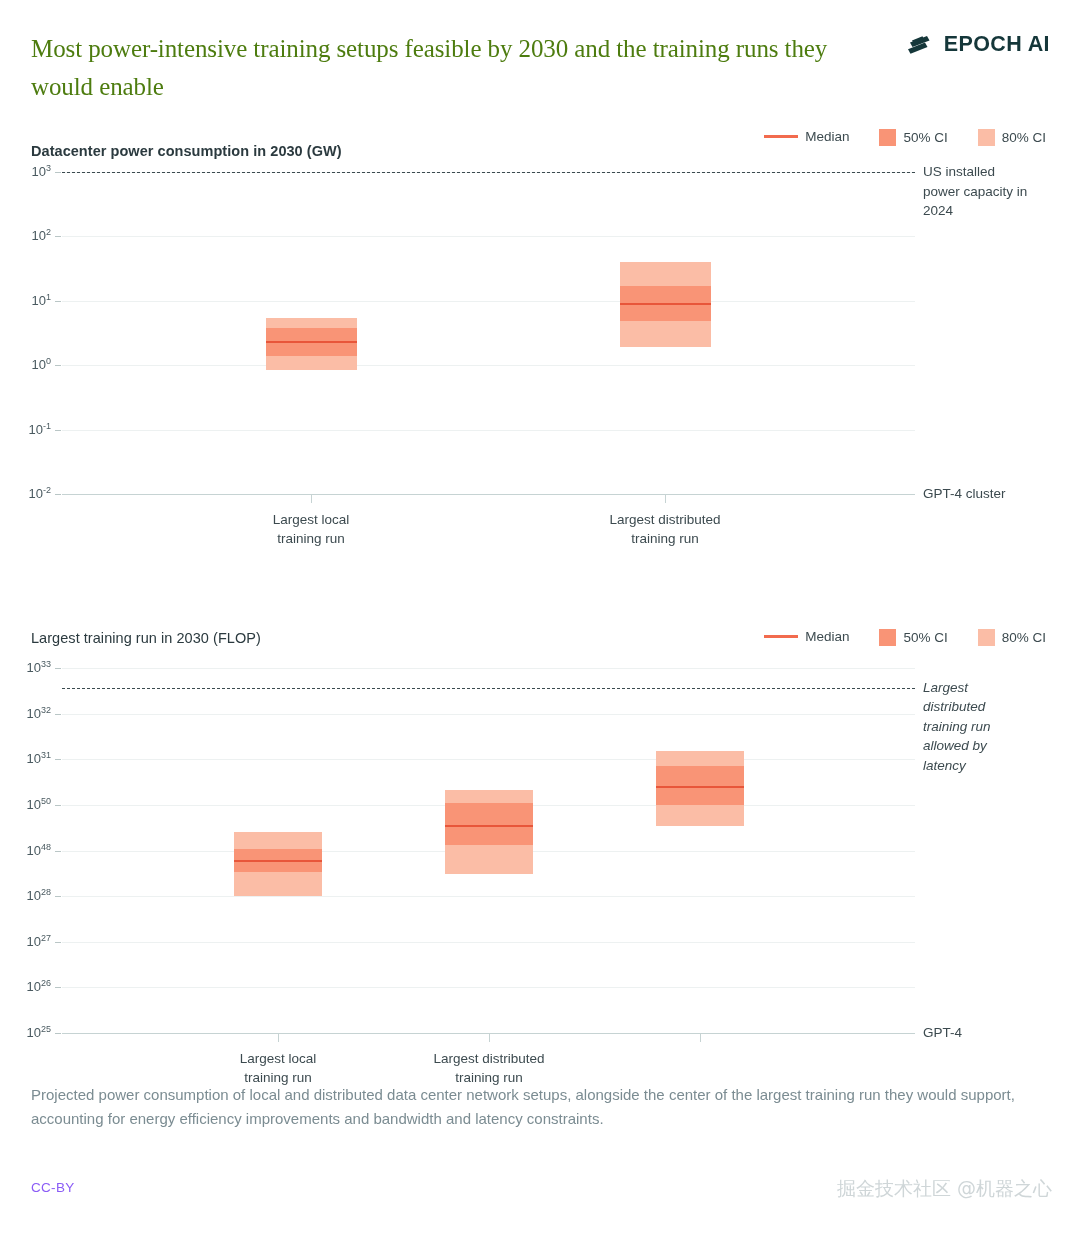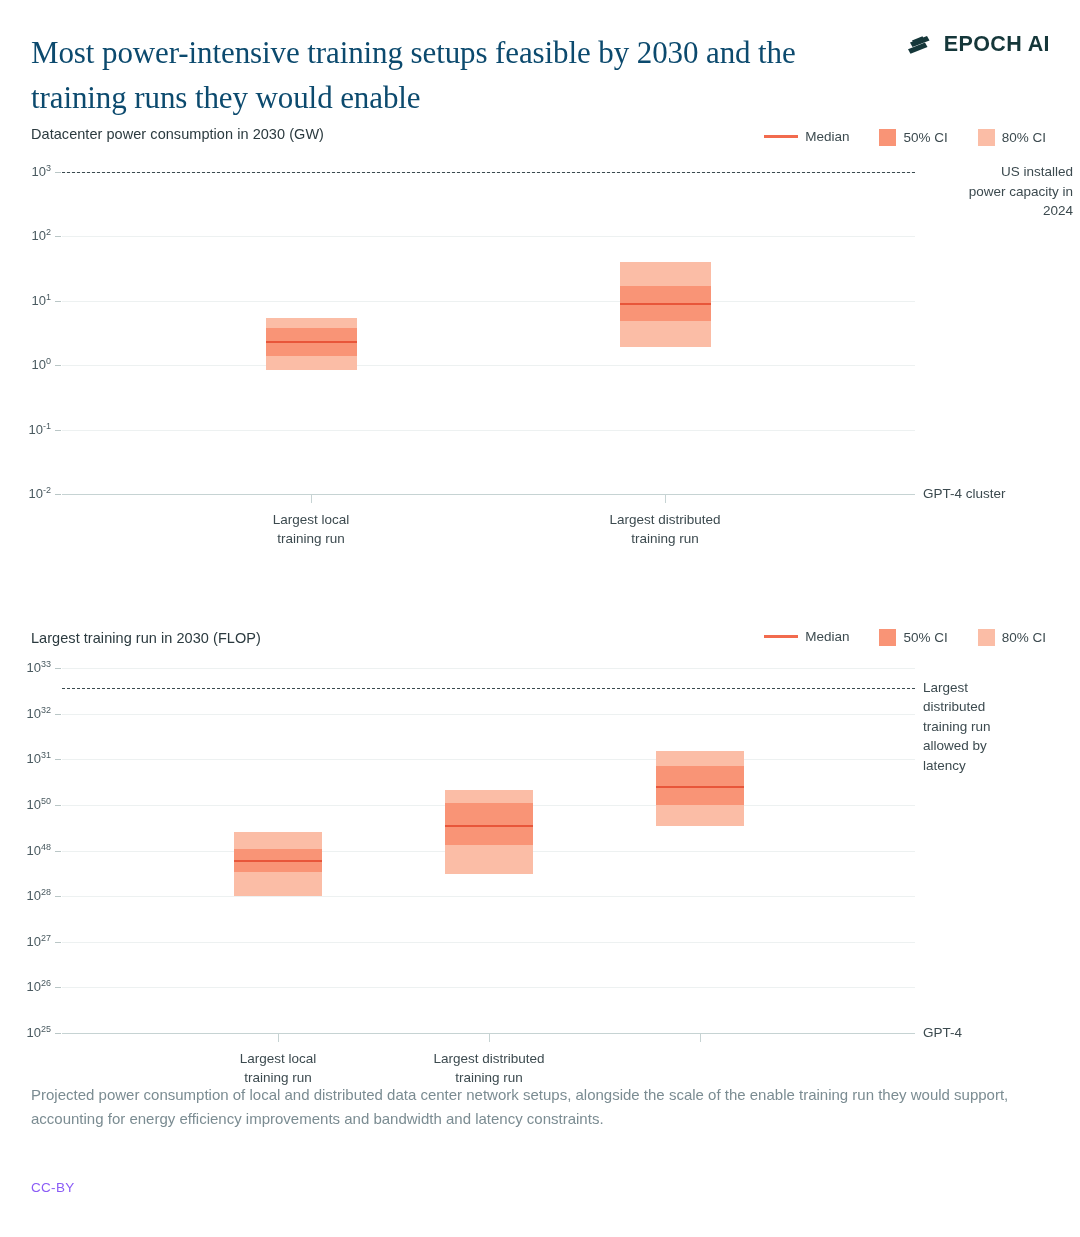--- a/index.html
+++ b/index.html
@@ -11,21 +11,21 @@
     position: relative;
     overflow: hidden;
   }
   .page { position: relative; width: 1080px; height: 1237px; }
 
   
   .header { position: absolute; left: 0; top: 0; width: 1080px; height: 110px; }
   .title {
     position: absolute; left: 31px; top: 30px; width: 830px;
     font-family: "Liberation Serif", serif;
-    font-size: 31px; line-height: 45px; color: #0c4a6e;
+    font-size: 25px; line-height: 38px; color: #4d7c0f;
     font-weight: 400; letter-spacing: -0.1px;
   }
   .logo { position: absolute; right: 30px; top: 32px; display: flex; align-items: center; gap: 9px; }
   .logo-mark { width: 30px; height: 22px; }
   .logo-text {
     font-family: "Liberation Sans", sans-serif;
     font-size: 21.5px; font-weight: 700; letter-spacing: 0.4px; color: #15373a;
   }
 
   
@@ -91,21 +91,21 @@
           <path d="M3 15.2 L20 8.6 L22.5 13.1 L5.5 19.7 Z"></path>
           <path d="M5 8.6 L22 2.0 L24.5 6.5 L7.5 13.1 Z"></path>
           <path d="M0.5 3.2 L11 -0.9 L13 3.0 L2.5 7.1 Z" transform="translate(6.5,3.2)"></path>
         </g>
       </svg>
       <div class="logo-text">EPOCH AI</div>
     </div>
   </div>
 
   <div class="panel" id="panel1" style="top:125px;height:440px;">
-    <div class="panel-title" style="top:1px;">Datacenter power consumption in 2030 (GW)</div>
+    <div class="panel-title" style="top:18px;font-weight:bold;">Datacenter power consumption in 2030 (GW)</div>
     <div class="legend" style="top:4px;">
       <div class="legend-item">
         <span class="legend-line"></span>
         <span class="legend-label">Median</span>
       </div>
       <div class="legend-item">
         <span class="legend-sw" style="background:#f99476"></span>
         <span class="legend-label">50% CI</span>
       </div>
       <div class="legend-item">
@@ -127,21 +127,21 @@
         <div class="gridline" style="top: 193.2px; width: 853px;"></div>
         <div class="tick-dash" style="top: 193.2px; left: -7px;"></div>
         <div class="tick-label" style="top: 184.2px; left: -65px; width: 58px; padding-right: 4px;">10<sup>0</sup></div>
         <div class="gridline" style="top: 257.6px; width: 853px;"></div>
         <div class="tick-dash" style="top: 257.6px; left: -7px;"></div>
         <div class="tick-label" style="top: 248.6px; left: -65px; width: 58px; padding-right: 4px;">10<sup>-1</sup></div>
         <div class="gridline" style="top: 322px; width: 853px;"></div>
         <div class="tick-dash" style="top: 322px; left: -7px;"></div>
         <div class="tick-label" style="top: 313px; left: -65px; width: 58px; padding-right: 4px;">10<sup>-2</sup></div>
         <div class="dashed-ref" style="top: 0px; width: 853px;"></div>
-        <div class="ref-label" style="left: 861px; top: -10px; width: 150px; text-align: right;">US installed
+        <div class="ref-label" style="left: 861px; top: -10px; width: 150px;">US installed
 power capacity in
 2024</div>
         <div class="dashed-ref" style="top: 322px; width: 853px;"></div>
         <div class="ref-label" style="left: 861px; top: 312px; width: 150px;">GPT-4 cluster</div>
         <div class="axis-bottom" style="top: 322px; width: 853px;"></div>
         <div class="box80" style="left: 203.5px; top: 145.521px; width: 91px; height: 52.2248px;"></div>
         <div class="box50" style="left: 203.5px; top: 155.862px; width: 91px; height: 27.9274px;"></div>
         <div class="median" style="left: 203.5px; top: 168.905px; width: 91px;"></div>
         <div class="xtick" style="left: 249px; top: 322px; height: 9px;"></div>
         <div class="xlabel" style="left: 139px; top: 338px; width: 220px;">Largest local
@@ -193,21 +193,21 @@
         <div class="gridline" style="top: 273.75px; width: 853px;"></div>
         <div class="tick-dash" style="top: 273.75px; left: -7px;"></div>
         <div class="tick-label" style="top: 264.75px; left: -65px; width: 58px; padding-right: 4px;">10<sup>27</sup></div>
         <div class="gridline" style="top: 319.375px; width: 853px;"></div>
         <div class="tick-dash" style="top: 319.375px; left: -7px;"></div>
         <div class="tick-label" style="top: 310.375px; left: -65px; width: 58px; padding-right: 4px;">10<sup>26</sup></div>
         <div class="gridline" style="top: 365px; width: 853px;"></div>
         <div class="tick-dash" style="top: 365px; left: -7px;"></div>
         <div class="tick-label" style="top: 356px; left: -65px; width: 58px; padding-right: 4px;">10<sup>25</sup></div>
         <div class="dashed-ref" style="top: 19.7008px; width: 853px;"></div>
-        <div class="ref-label" style="left: 861px; top: 9.7008px; width: 150px;">Largest
+        <div class="ref-label" style="left: 861px; top: 9.7008px; width: 150px; font-style: italic;">Largest
 distributed
 training run
 allowed by
 latency</div>
         <div class="dashed-ref" style="top: 365px; width: 853px;"></div>
         <div class="ref-label" style="left: 861px; top: 355px; width: 150px;">GPT-4</div>
         <div class="axis-bottom" style="top: 365px; width: 853px;"></div>
         <div class="box80" style="left: 172px; top: 163.567px; width: 88px; height: 64.5582px;"></div>
         <div class="box50" style="left: 172px; top: 180.611px; width: 88px; height: 23.8563px;"></div>
         <div class="median" style="left: 172px; top: 191.622px; width: 88px;"></div>
@@ -220,16 +220,17 @@
         <div class="xtick" style="left: 427px; top: 365px; height: 9px;"></div>
         <div class="xlabel" style="left: 317px; top: 381px; width: 220px;">Largest distributed
 training run</div>
         <div class="box80" style="left: 594px; top: 83.2158px; width: 88px; height: 74.4611px;"></div>
         <div class="box50" style="left: 594px; top: 98.3174px; width: 88px; height: 38.5576px;"></div>
         <div class="median" style="left: 594px; top: 117.719px; width: 88px;"></div>
         <div class="xtick" style="left: 638px; top: 365px; height: 9px;"></div>
       </div>
   </div>
 
-  <div class="caption">Projected power consumption of local and distributed data center network setups, alongside the scale of the enable training run they would support, accounting for energy efficiency improvements and bandwidth and latency constraints.</div>
+  <div class="caption">Projected power consumption of local and distributed data center network setups, alongside the center of the largest training run they would support, accounting for energy efficiency improvements and bandwidth and latency constraints.</div>
   <div class="ccby">CC-BY</div>
+  <div class="watermark">掘金技术社区 @机器之心</div>
 
 </div>
 
 </body></html>

